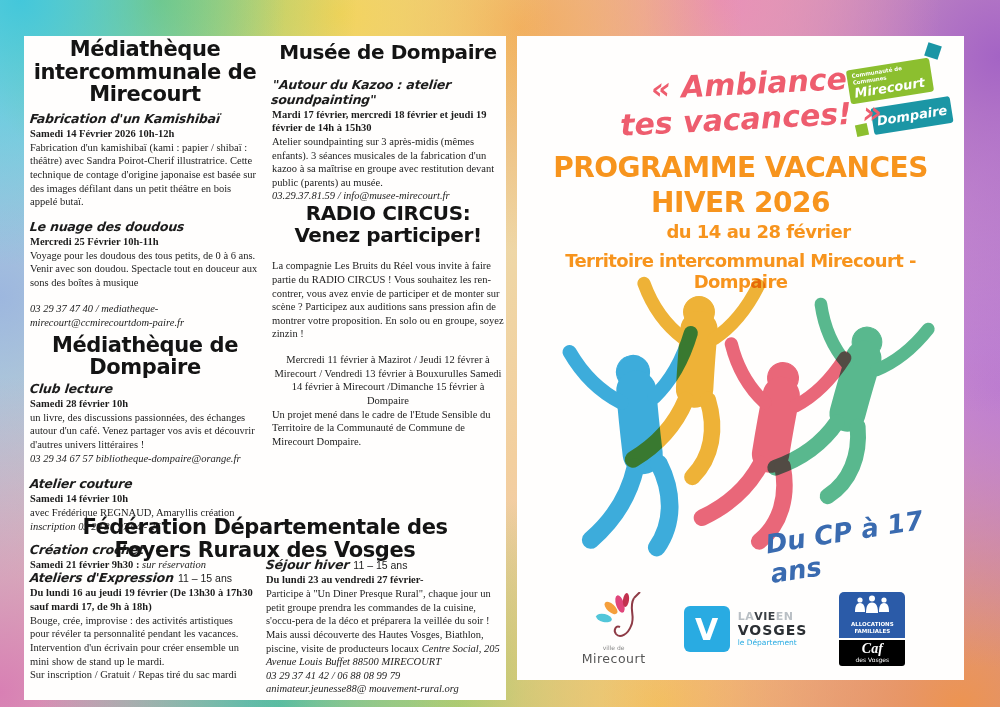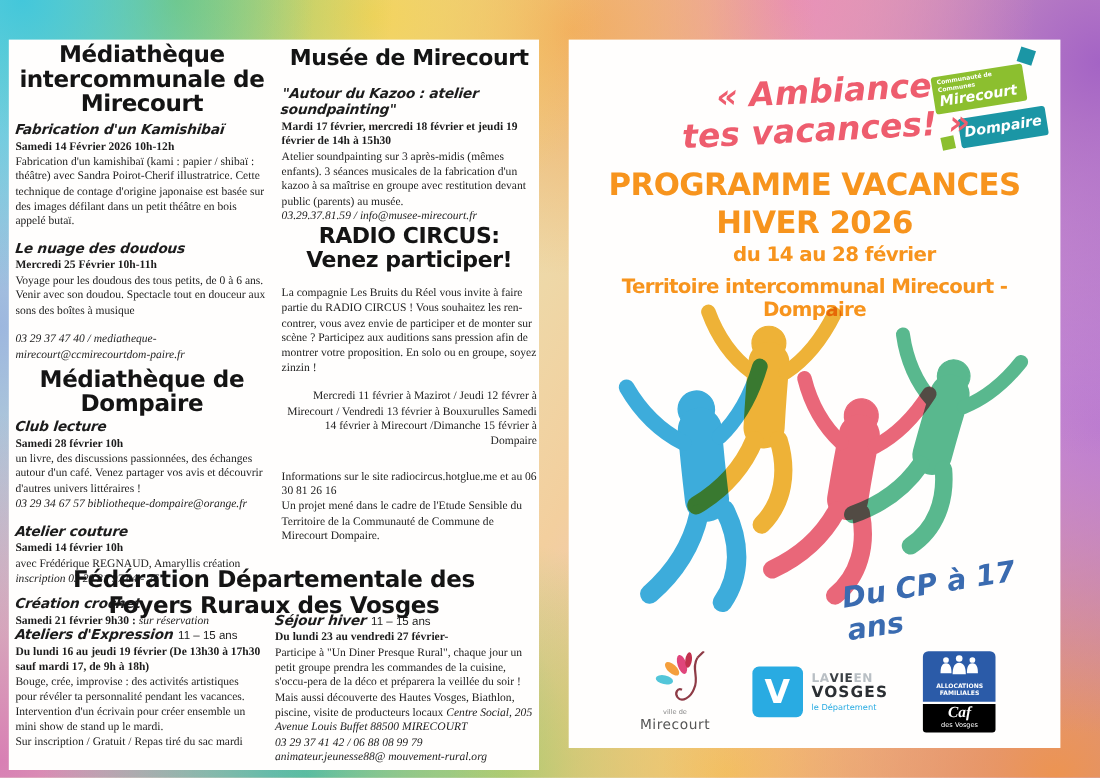--- a/index.html
+++ b/index.html
@@ -16,21 +16,21 @@
       radial-gradient(circle at 100% 55%, rgba(186,120,210,.85), rgba(186,120,210,0) 26%),
       radial-gradient(circle at 96% 100%, rgba(239,148,74,.95), rgba(239,148,74,0) 30%),
       radial-gradient(circle at 66% 100%, rgba(244,200,90,.9), rgba(244,200,90,0) 26%),
       radial-gradient(circle at 46% 100%, rgba(150,205,110,.85), rgba(150,205,110,0) 24%),
       radial-gradient(circle at 28% 100%, rgba(63,184,169,.9), rgba(63,184,169,0) 24%),
       radial-gradient(circle at 0% 98%,  rgba(216,119,179,.92), rgba(216,119,179,0) 26%),
       radial-gradient(circle at 0% 42%,  rgba(148,172,224,.8), rgba(148,172,224,0) 26%),
       linear-gradient(118deg,#aee3ec 0%,#e8e2b2 35%,#f3cf9e 55%,#edb9d8 78%,#b98fd6 100%);
   }
   .panel{position:absolute;background:#fffefd;}
-  #left-panel{left:8px;top:36px;width:482px;height:664px;}
+  #left-panel{left:24px;top:36px;width:482px;height:664px;}
   #right-panel{left:517px;top:36px;width:447px;height:644px;}
 
   .h1{font-family:"DejaVu Sans", sans-serif;font-weight:800;text-align:center;
       line-height:1.08;letter-spacing:-0.4px;color:#141414;}
   .h1a{font-size:21px;}
   .h1b{font-size:20px;}
   .hand{font-family:"DejaVu Sans", sans-serif;font-style:italic;font-weight:700;
         font-size:12.5px;display:inline-block;transform:skewX(-6deg);letter-spacing:-0.2px;}
   .date{font-weight:700;font-size:10.5px;line-height:1.3;}
   .body{font-size:10.5px;line-height:1.3;}
@@ -133,39 +133,38 @@
     <div style="margin-top:7px;">
       <span class="hand">Création crochet</span>
       <div class="date">
         <span>Samedi 21 février 9h30 :</span>
         <em style="font-weight:400;">sur réservation</em>
       </div>
     </div>
   </div>
 
   <div id="col2">
-    <div class="h1 h1b">Musée de Mirecourt</div>
+    <div class="h1 h1b">Musée de Dompaire</div>
 
     <div style="margin-top:13px;">
       <span class="hand">"Autour du Kazoo : atelier soundpainting"</span>
       <div class="date">Mardi 17 février, mercredi 18 février et jeudi 19 février de 14h à 15h30</div>
       <div class="body">Atelier soundpainting sur 3 après-midis (mêmes enfants). 3 séances musicales de la fabrication d'un kazoo à sa maîtrise en groupe avec restitution devant public (parents) au musée.</div>
       <div class="body it">03.29.37.81.59 / info@musee-mirecourt.fr</div>
     </div>
 
     <div class="h1 h1b" style="">
       <div>RADIO CIRCUS:</div>
       <div>Venez participer!</div>
     </div>
 
     <div class="body" style="margin-top:13px;">La compagnie Les Bruits du Réel vous invite à faire partie du RADIO CIRCUS ! Vous souhaitez les ren-contrer, vous avez envie de participer et de monter sur scène ? Participez aux auditions sans pression afin de montrer votre proposition. En solo ou en groupe, soyez zinzin !</div>
 
-    <div class="body" style="margin-top:12px;text-align:right;">Mercredi 11 février à Mazirot / Jeudi 12 févrer à Mirecourt / Vendredi 13 février à Bouxurulles Samedi 14 février à Mirecourt /Dimanche 15 février à Dompaire</div>
-
-    <div class="body" style="margin-top:18px;">Informations sur le site radiocircus.hotglue.me et au 06 30 81 26 16</div>
+    <div class="body" style="margin-top:12px;text-align:center;">Mercredi 11 février à Mazirot / Jeudi 12 févrer à Mirecourt / Vendredi 13 février à Bouxurulles Samedi 14 février à Mirecourt /Dimanche 15 février à Dompaire</div>
+
     <div class="body">Un projet mené dans le cadre de l'Etude Sensible du Territoire de la Communauté de Commune de Mirecourt Dompaire.</div>
   </div>
 
   <div id="fed">
     <div class="h1 h1a" style="width:380px;margin:0 auto;">Fédération Départementale des Foyers Ruraux des Vosges</div>
     <div id="fed-row">
       <div id="fed-a">
         <span class="hand">Ateliers d'Expression</span>
         <span class="agetag">11 – 15 ans</span>
         <div class="date">Du lundi 16 au jeudi 19 février (De 13h30 à 17h30 sauf mardi 17, de 9h à 18h)</div>

